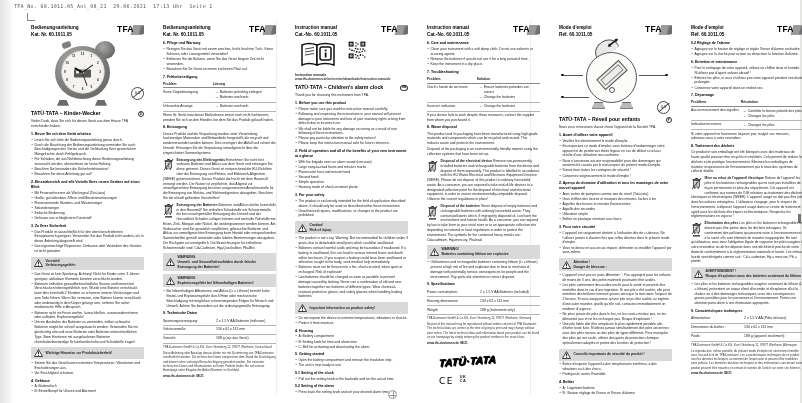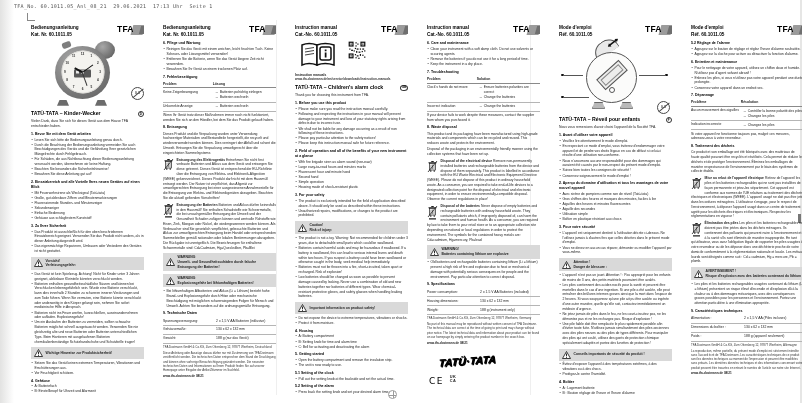--- a/index.html
+++ b/index.html
@@ -122,21 +122,21 @@
   
   .hero-bookqr{margin:2px 0 1px;}
   .iconrow{display:flex;gap:11px;align-items:flex-start;height:30px;margin:1px 0 2px 4px;}
   .cap-title{font-weight:bold;font-size:3.3px;}
   .cap-url{font-size:3.1px;font-weight:bold;color:#333;}
 
   
   .stamp{margin:7px 0 2px 12px;font-size:10.5px;font-weight:bold;font-style:italic;color:#000;
     letter-spacing:0.2px;transform:rotate(-4deg) skewX(-6deg);display:inline-block;
     text-shadow:0.7px 0.7px 0 #000,-0.4px -0.4px 0 #000;white-space:nowrap;}
-  .marksrow{display:flex;gap:6px;align-items:flex-start;margin:5px 0 0 2px;}
+  .marksrow{display:flex;gap:6px;align-items:flex-start;margin:5px 0 0 12px;}
   .ce{font-size:9px;letter-spacing:1.4px;color:#000;font-family:"DejaVu Sans",sans-serif;}
   .ukca{font-size:3.9px;font-weight:bold;line-height:1.05;letter-spacing:0.3px;white-space:pre-line;}
 </style>
 </head>
 <body>
 
 <div class="sheet">
   <div class="edge-left"></div>
   <div class="edge-right"></div>
   <div class="proof-header">TFA_No. 60.1011.05_Anl_08_21  29.06.2021  17:13 Uhr  Seite 1</div>

